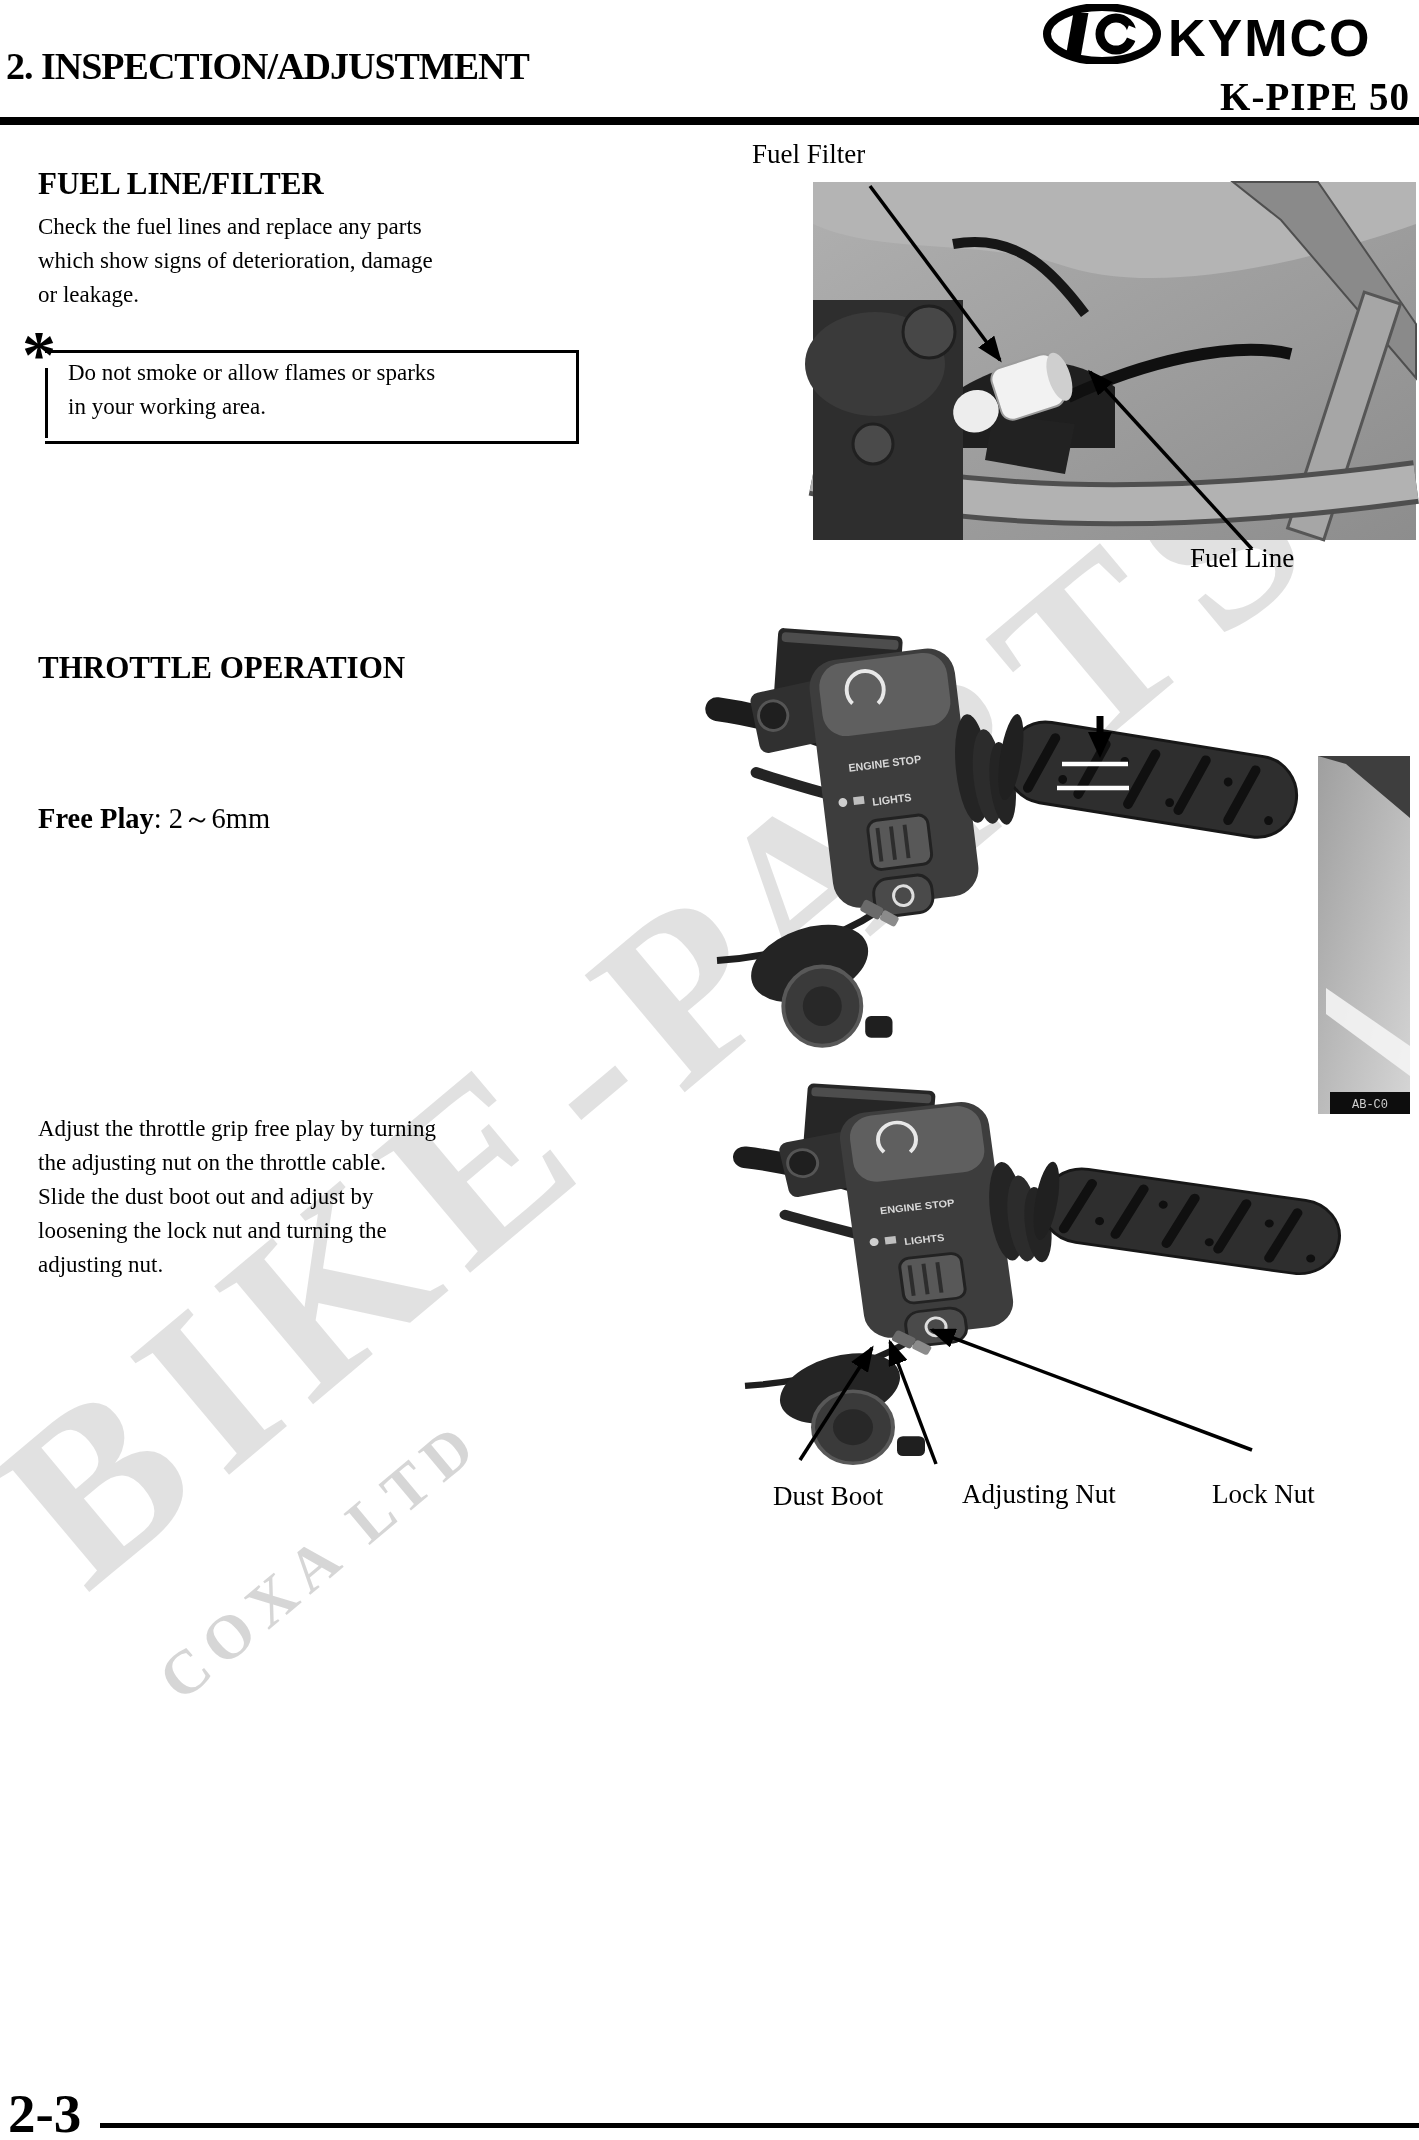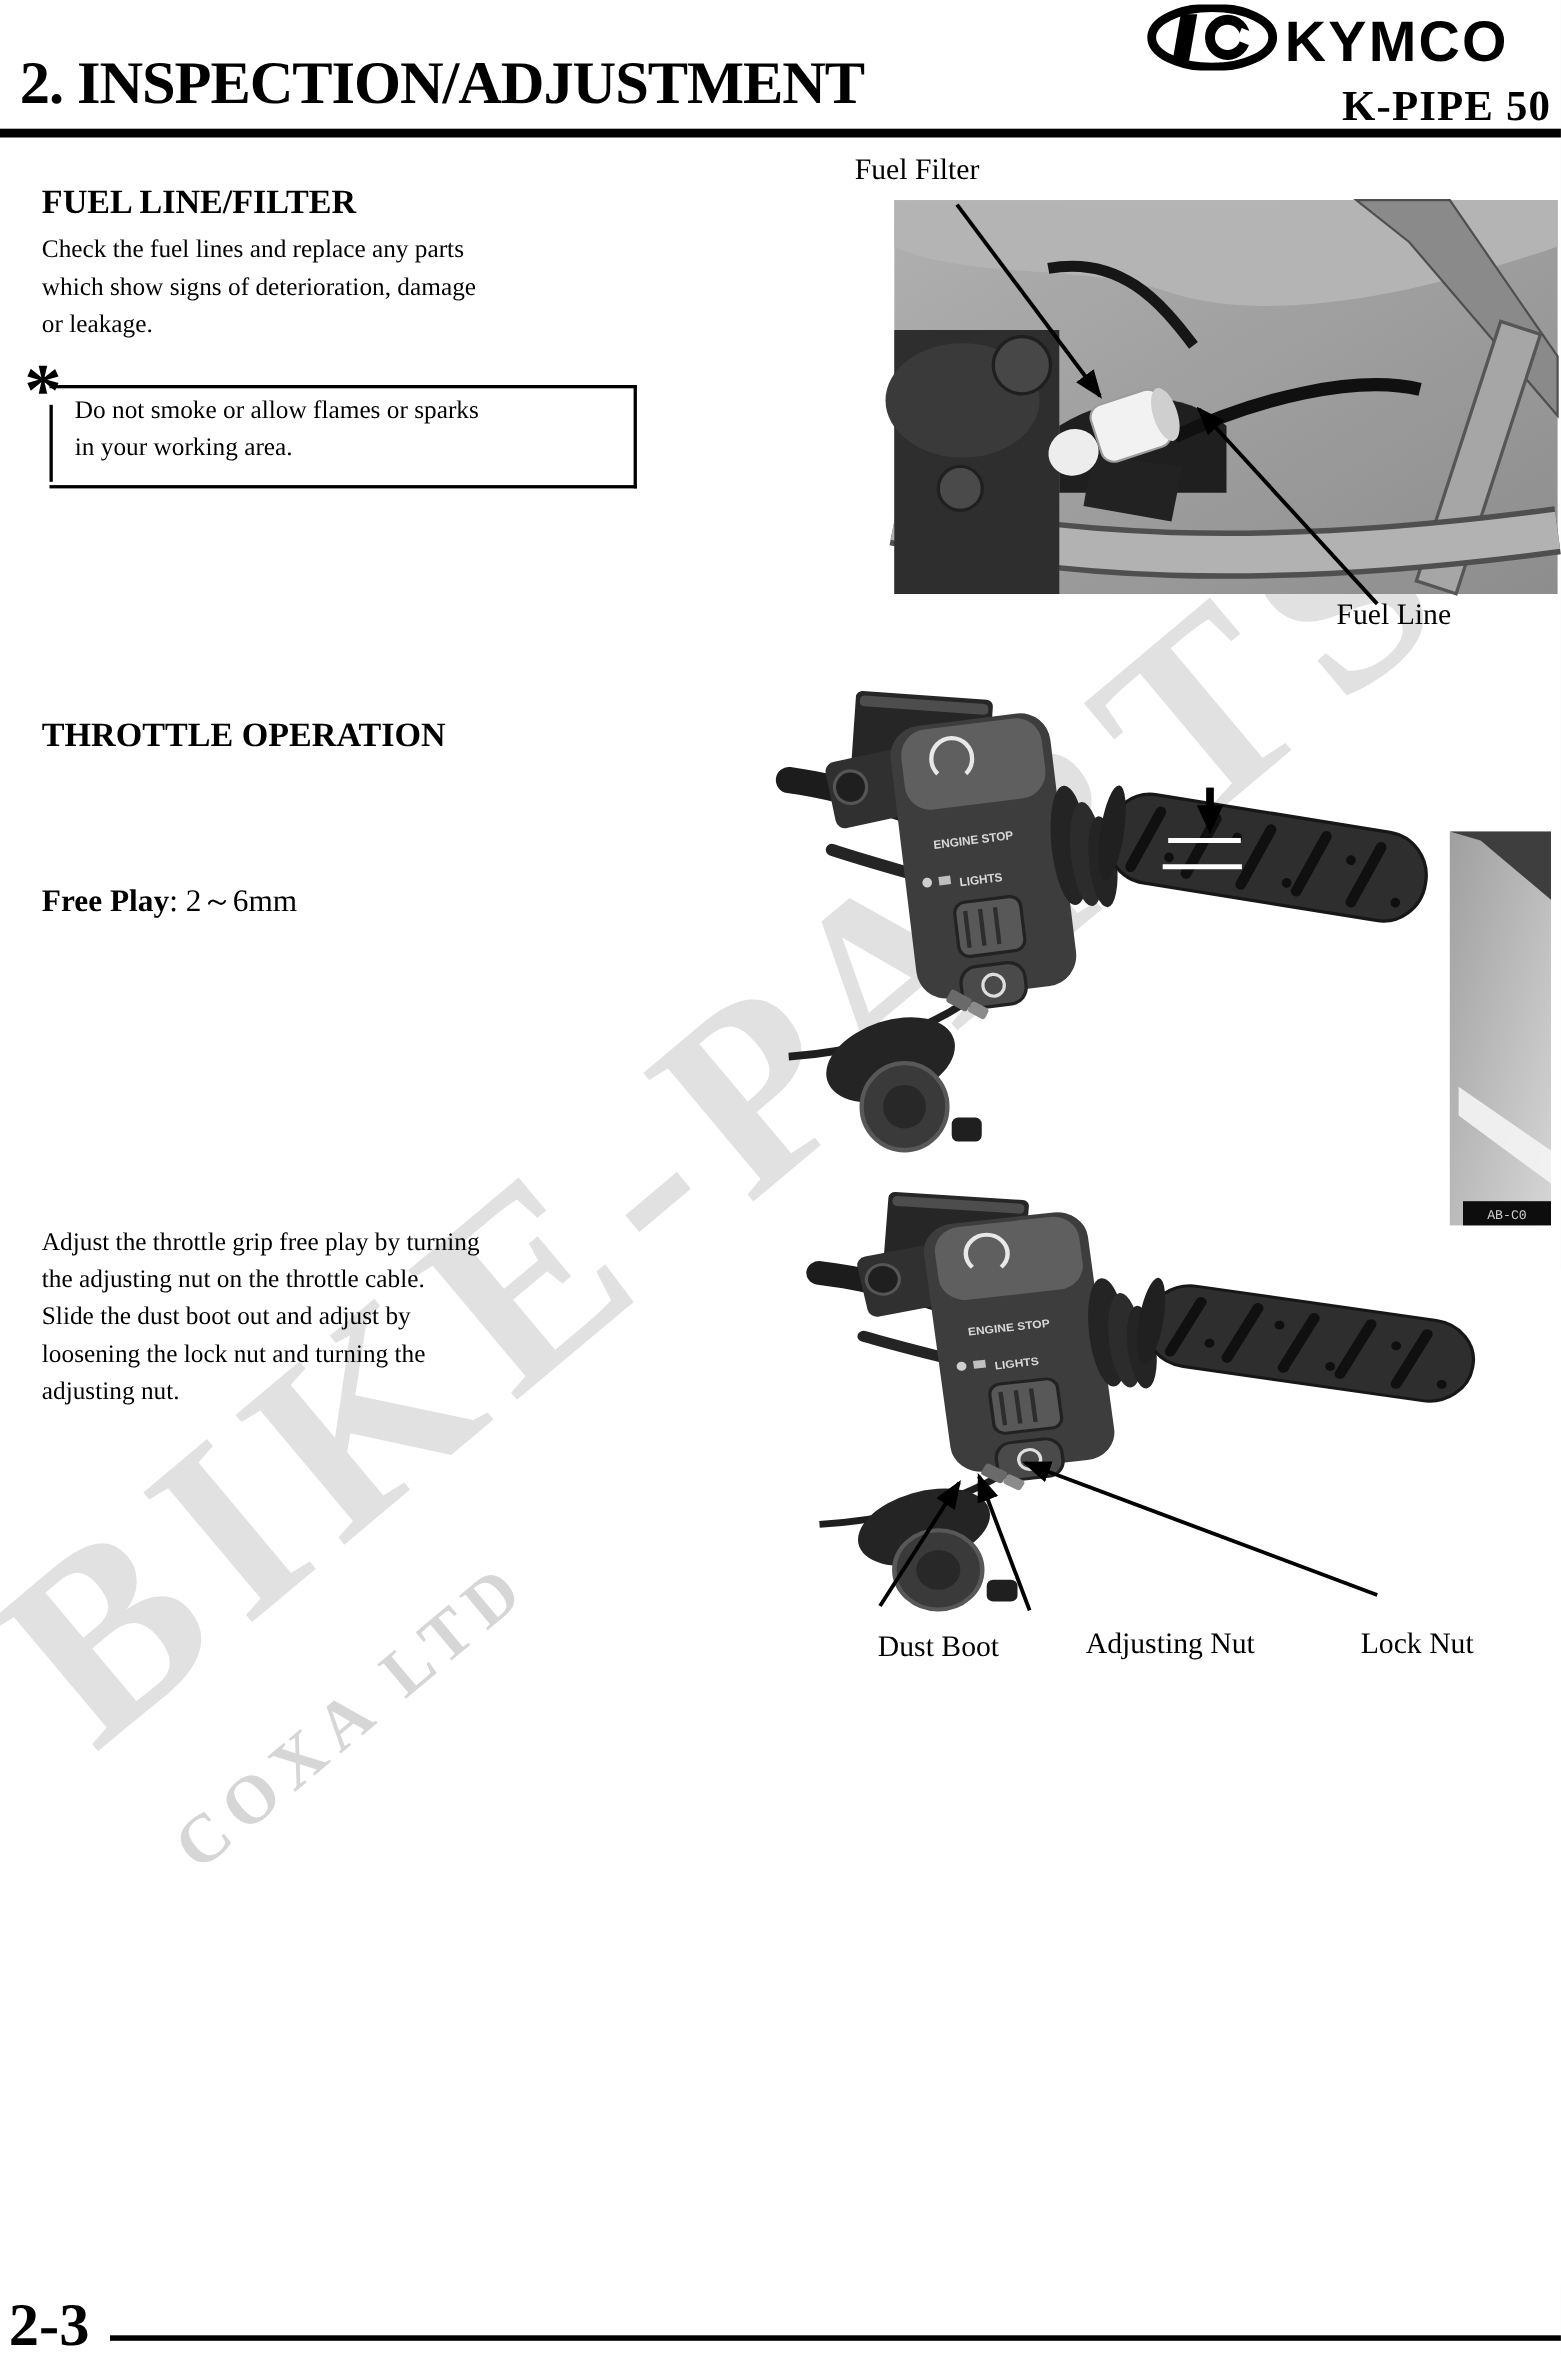--- a/index.html
+++ b/index.html
@@ -10,41 +10,41 @@
   #wm-main{left:660px;top:1010px;transform:translate(-50%,-50%) rotate(-40deg);
     font-size:235px;font-weight:bold;letter-spacing:22px;white-space:nowrap;
     color:rgba(70,70,70,0.16);z-index:1;font-family:"Liberation Serif",serif;}
   #wm-sub{left:320px;top:1560px;transform:translate(-50%,-50%) rotate(-40deg);
     font-size:62px;font-weight:bold;letter-spacing:10px;white-space:nowrap;
     color:rgba(70,70,70,0.22);z-index:1;font-family:"Liberation Serif",serif;}
   
   #figures{left:0;top:0;z-index:2;}
   .txt{z-index:3;}
   
-  #chapter-title{left:6px;top:44px;font-size:55px;font-weight:bold;letter-spacing:-1px;white-space:nowrap;margin-left:12px;}
+  #chapter-title{left:6px;top:44px;font-size:38px;font-weight:bold;letter-spacing:-1px;white-space:nowrap;}
   #brand-text{left:1168px;top:8px;font-size:52px;font-weight:bold;
     font-family:"Liberation Sans",sans-serif;letter-spacing:2px;}
   #model-text{left:0;top:74px;width:1410px;text-align:right;font-size:39px;font-weight:bold;letter-spacing:1px;}
   #header-rule{left:0;top:117px;width:1419px;height:8px;background:#000;}
   
   .h2{font-size:31px;font-weight:bold;white-space:nowrap;}
   .body-line{font-size:23px;line-height:34px;white-space:nowrap;}
   #fuel-heading{left:38px;top:166px;}
   #fuel-para{left:38px;top:210px;}
   #note-star{left:22px;top:324px;font-size:68px;font-weight:bold;line-height:60px;}
   #note-box{left:45px;top:350px;width:531px;height:88px;border:3px solid #000;border-left:none;}
   #note-left-stub{left:45px;top:368px;width:3px;height:70px;background:#000;}
   #note-text{left:68px;top:356px;}
   #throttle-heading{left:38px;top:650px;}
   #throttle-para{left:38px;top:694px;}
   #free-play{left:38px;top:800px;font-size:28.5px;white-space:nowrap;}
   #free-play b{font-weight:bold;}
   #adjust-para{left:38px;top:1112px;}
   
-  .fig-label{font-size:27px;white-space:nowrap;margin-left:25px;}
+  .fig-label{font-size:27px;white-space:nowrap;}
   #lbl-fuel-filter{left:752px;top:139px;}
   #lbl-fuel-line{left:1190px;top:543px;font-family:Liberation Serif, serif;}
   #lbl-dust-boot{left:773px;top:1481px;}
   #lbl-adjusting-nut{left:962px;top:1479px;}
   #lbl-lock-nut{left:1212px;top:1479px;}
   
   #page-number{left:8px;top:2082px;font-size:55px;font-weight:bold;}
   #footer-rule{left:100px;top:2123px;width:1319px;height:5px;background:#000;}
 </style>
 </head>

